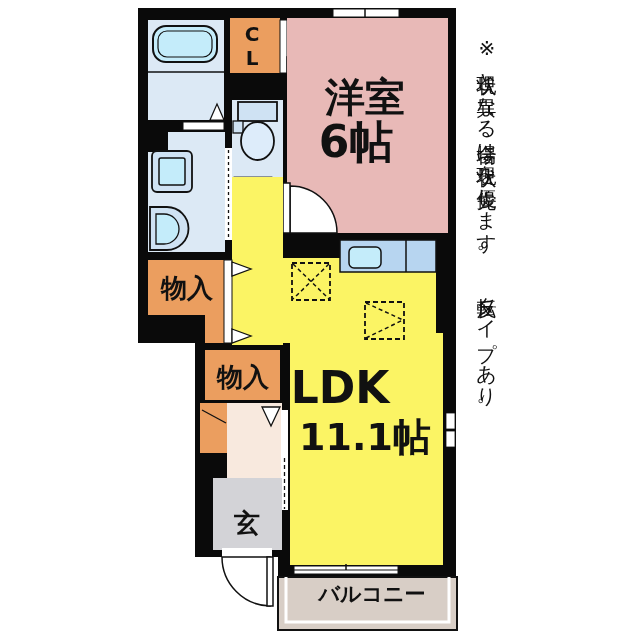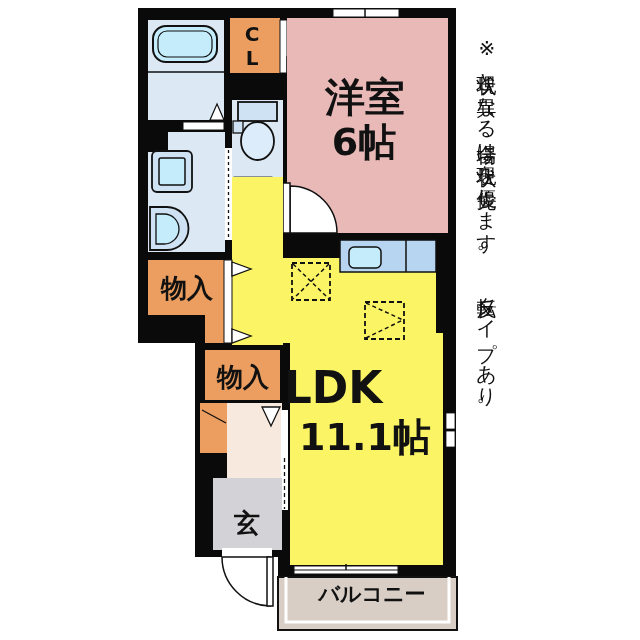--- a/index.html
+++ b/index.html
@@ -2,26 +2,26 @@
 <html style="--wall: #0a0a0a; --pink: #e8b9b7; --yellow: #fbf464; --orange: #eb9e5f; --cream: #f8e9de; --gray: #d3d3d7; --beige: #d8cec6; --roomblue: #dce9f5; --fixblue: #cfe2f3; --counter: #b7d5f0; --cyan: #c4ecfa; --bowl: #ddecfa;"><head>
 <meta charset="utf-8">
 <style>
   html,body{margin:0;padding:0;background:#ffffff;}
   .frame{position:relative;width:640px;height:640px;background:#fff;overflow:hidden;
          font-family:"DejaVu Sans",sans-serif;}
   svg{position:absolute;left:0;top:0;}
   .lbl{position:absolute;transform:translate(-50%,-50%);color:#111;font-weight:700;
        white-space:nowrap;line-height:1;}
   .lbl-yoshitsu{left:365px;top:97px;font-size:40px;}
-  .lbl-yoshitsu-size{left:356px;top:142px;font-size:38px;margin-left:8px;}
+  .lbl-yoshitsu-size{left:356px;top:142px;font-size:44px;}
   .lbl-cl{left:252px;top:46px;font-size:20px;writing-mode:vertical-rl;text-orientation:upright;
           transform:translate(-50%,-50%);}
   .lbl-st1{left:187px;top:288px;font-size:26px;}
   .lbl-st2{left:243px;top:377px;font-size:26px;}
-  .lbl-ldk{left:333px;top:388px;font-size:44px;}
+  .lbl-ldk{left:340px;top:388px;font-size:44px;}
   .lbl-ldk-size{left:365px;top:437px;font-size:38px;}
   .lbl-gen{left:247px;top:523px;font-size:26px;}
   .lbl-balc{left:366px;top:594px;font-size:21px;font-weight:700;margin-left:6px;}
   .note{position:absolute;left:476px;top:36px;writing-mode:vertical-rl;text-orientation:upright;
         font-size:20px;line-height:1.05;letter-spacing:0px;color:#111;font-weight:500;}
   
   .f-wall{fill:var(--wall,#000);}
   .f-pink{fill:var(--pink,#e8b9b7);}
   .f-yellow{fill:var(--yellow,#fbf464);}
   .f-orange{fill:var(--orange,#eb9e5f);}

